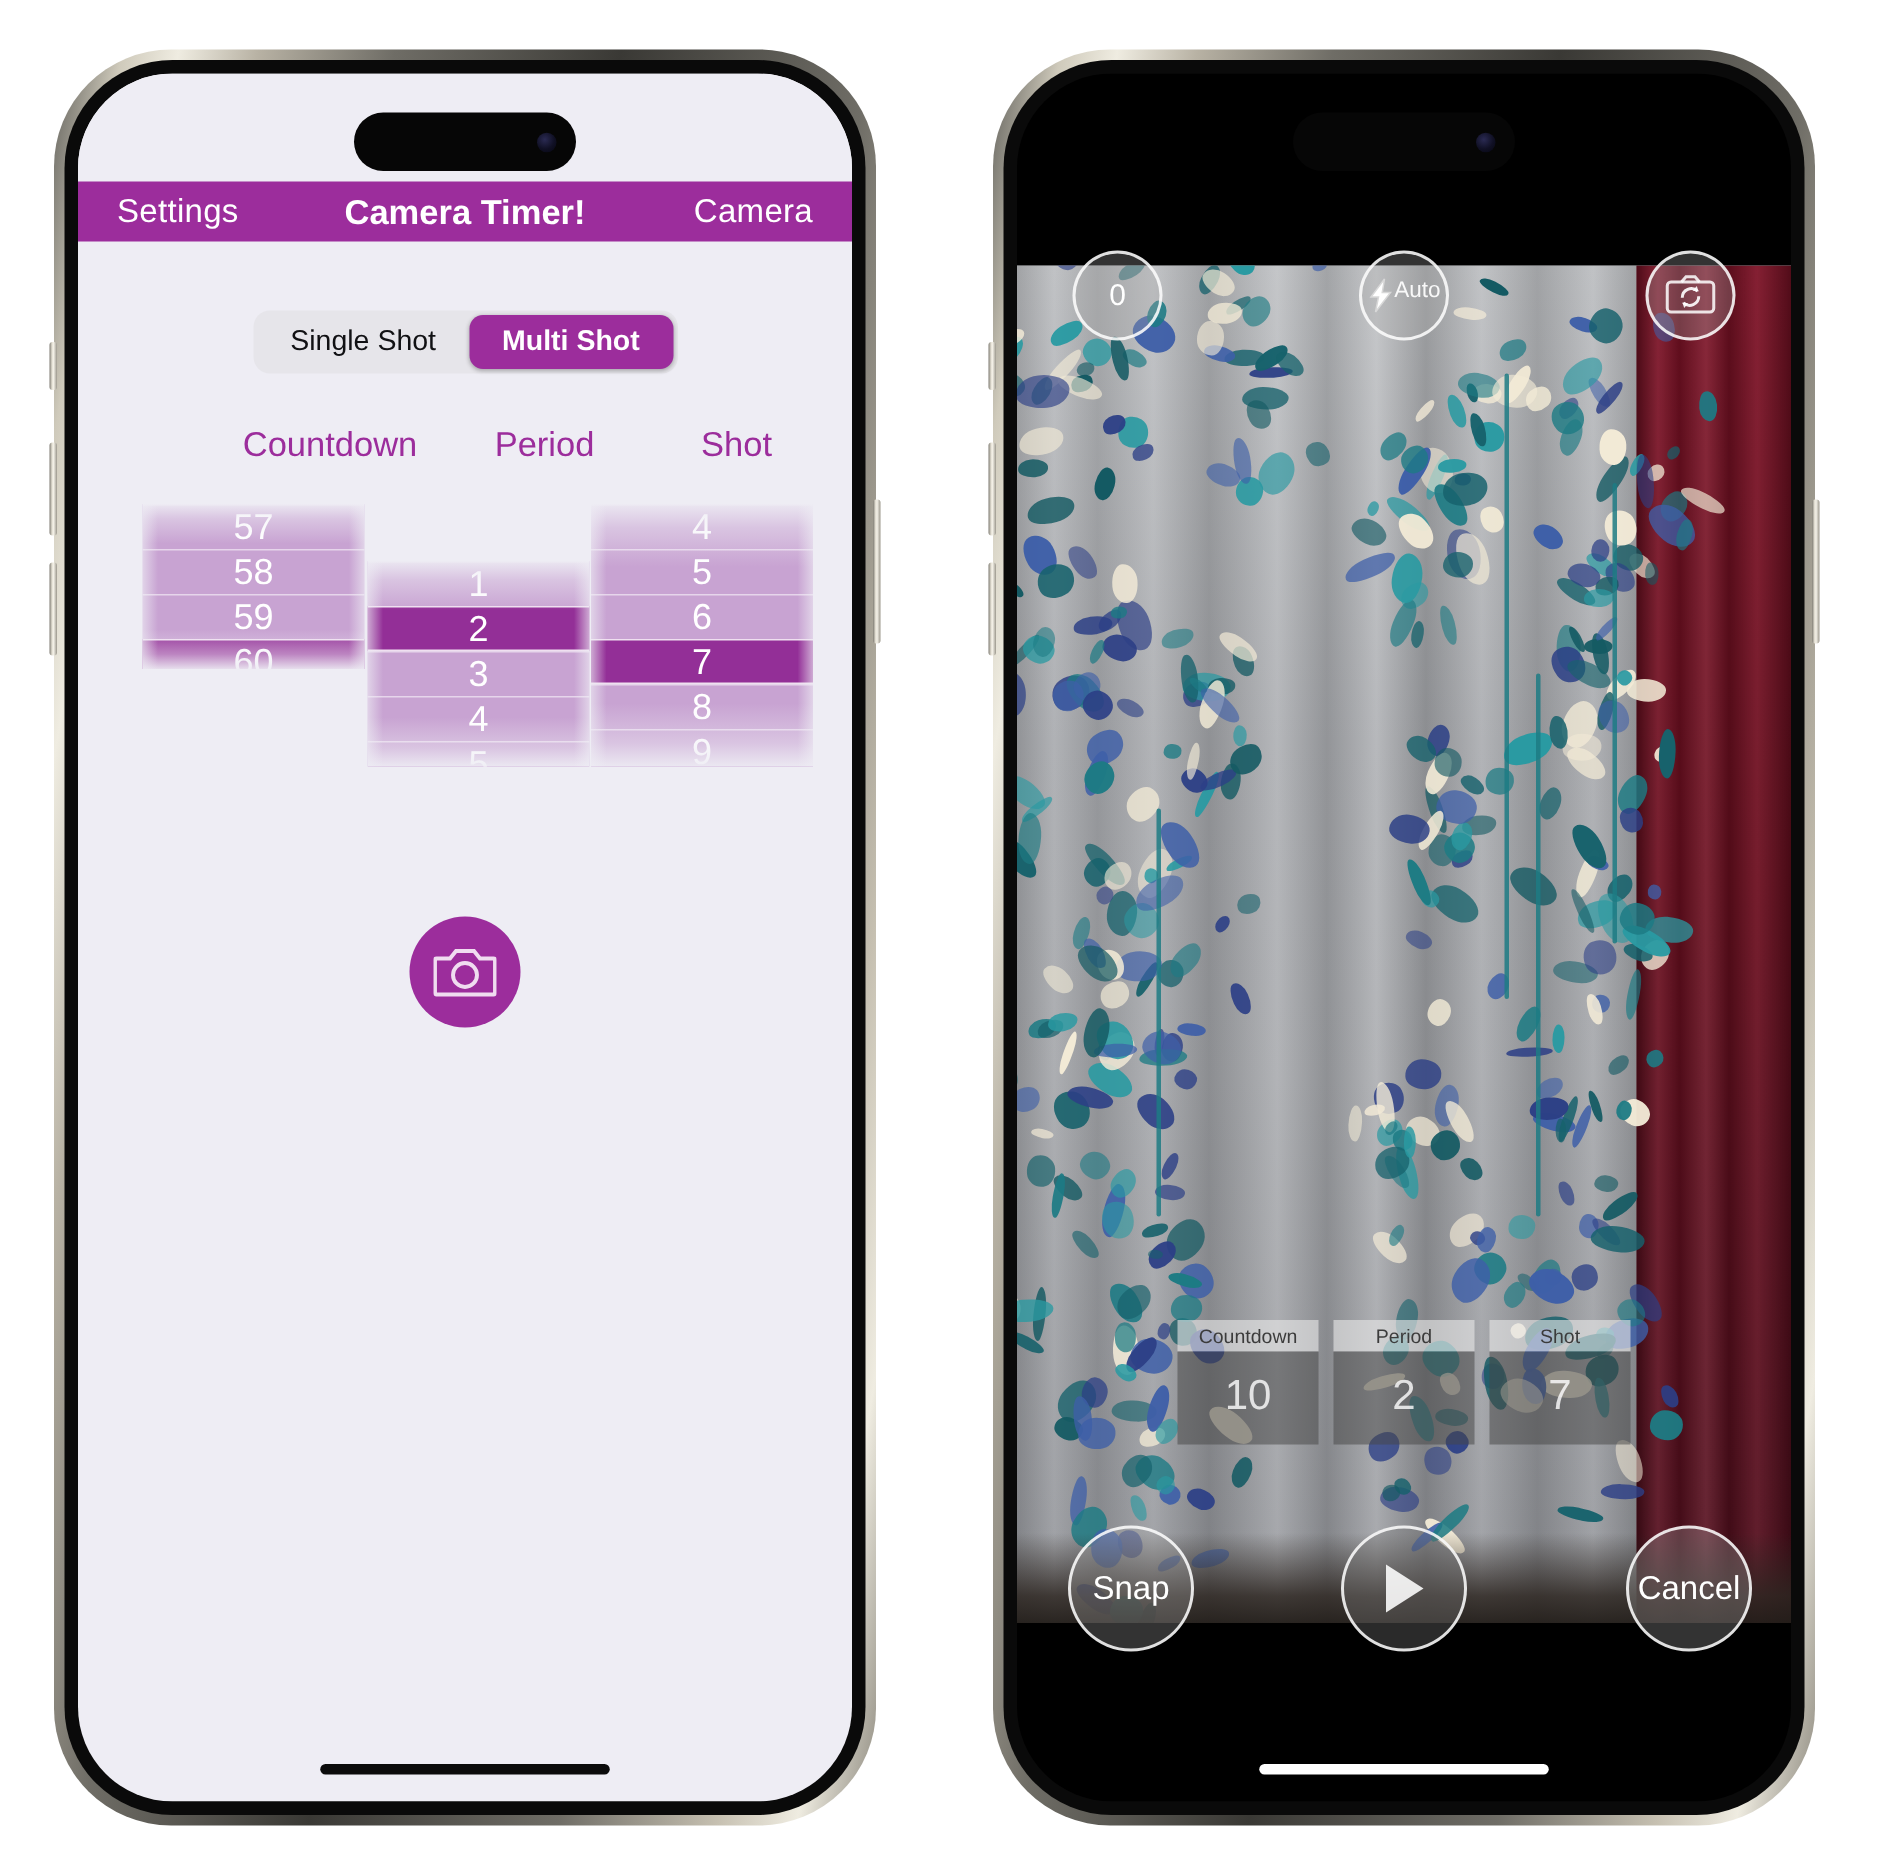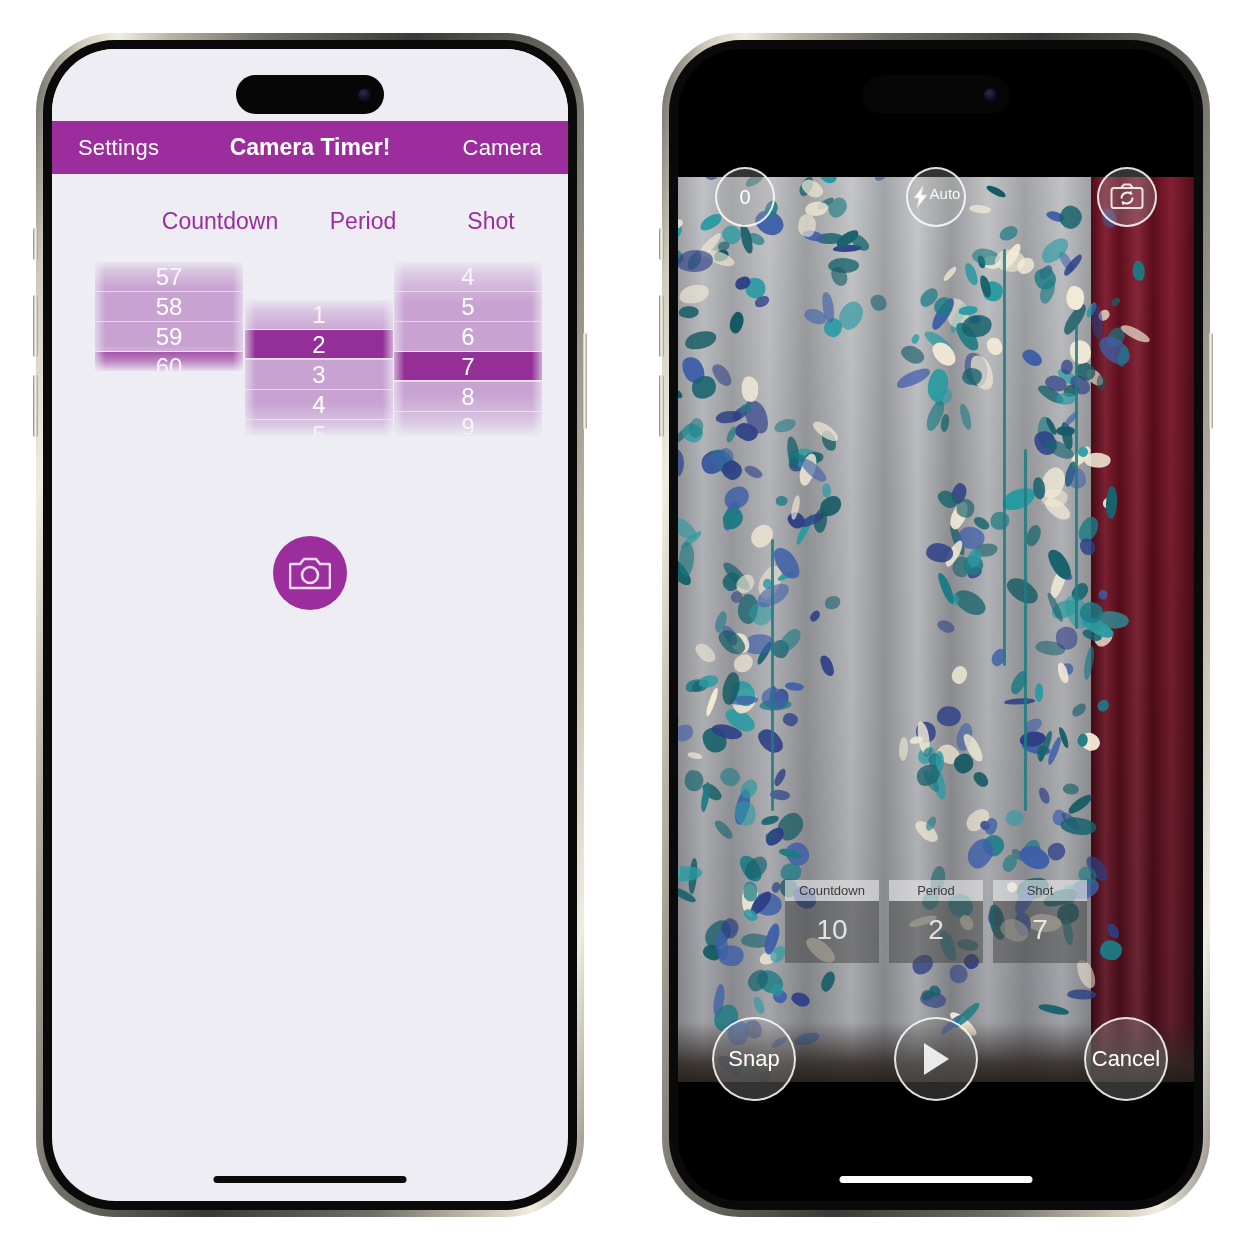--- a/index.html
+++ b/index.html
@@ -71,21 +71,21 @@
     width: 193px; height: 7px; border-radius: 4px;
     z-index: 45;
   }
   .home-dark  { background: #0b0b0b; }
   .home-light { background: #ffffff; }
 
   
   .app { width:100%; height:100%; background:#eeedf4; position:relative; }
   .statusbar-gap { height: 72px; background:#eeedf4; }
   .navbar {
-    height: 53px;
+    height: 40px;
     background: #9c2d9c;
     display: flex; align-items: center;
     padding: 0 26px;
     position: relative;
   }
   .nav-btn {
     color: #ffffff;
     font-size: 22px;
     letter-spacing: .2px;
     cursor: pointer;
@@ -307,20 +307,26 @@
       <div class="app">
         <div class="statusbar-gap"></div>
 
         <div class="navbar">
           <div class="nav-btn">Settings</div>
           <div class="nav-spacer"></div>
           <div class="nav-title">Camera Timer!</div>
           <div class="nav-btn">Camera</div>
         </div>
 
+        <div class="seg-wrap">
+          <div class="segmented">
+            <div class="seg-item">Single Shot</div>
+            <div class="seg-item active">Multi Shot</div>
+          </div>
+        </div>
 
         <div class="picker-labels">
           <div class="pk-label" id="lbl-countdown">Countdown</div>
           <div class="pk-label" id="lbl-period">Period</div>
           <div class="pk-label" id="lbl-shot">Shot</div>
         </div>
 
         <div class="pickers">
           <div class="wheel" id="wheel-countdown">
             <div class="wheel-rows">

